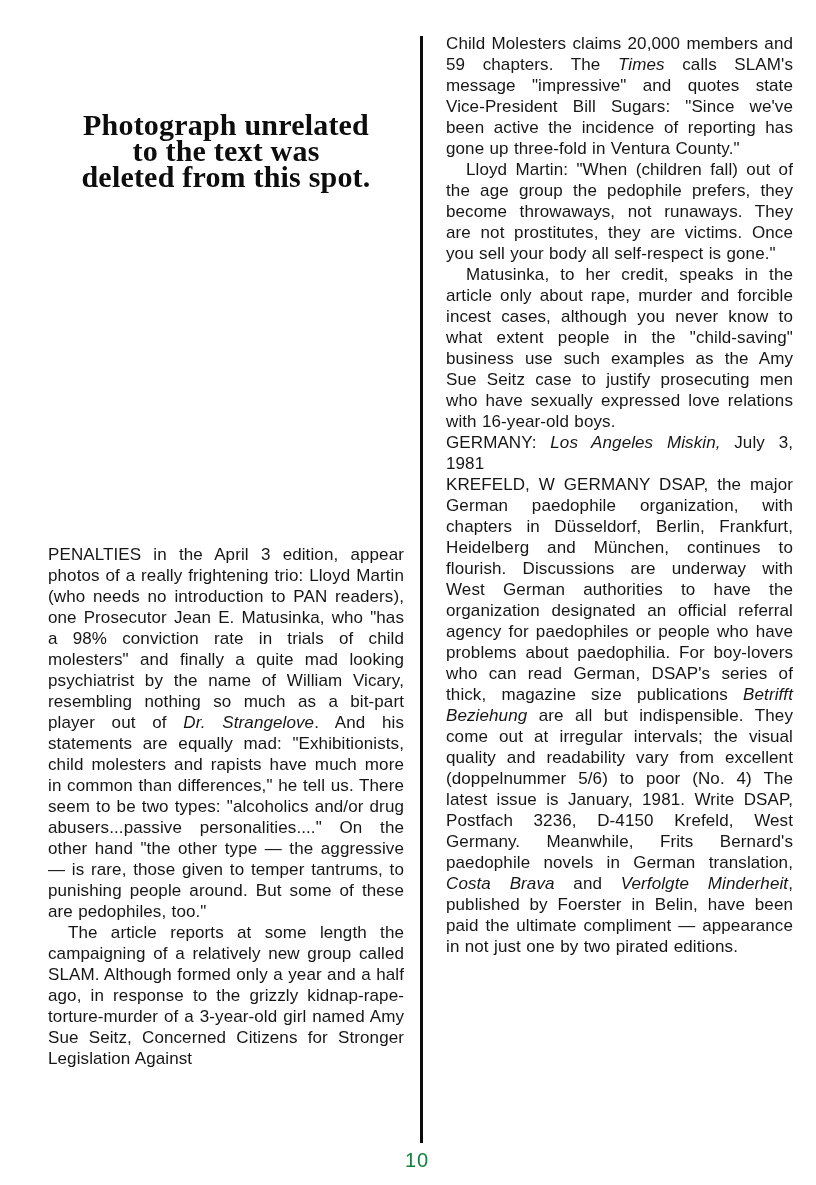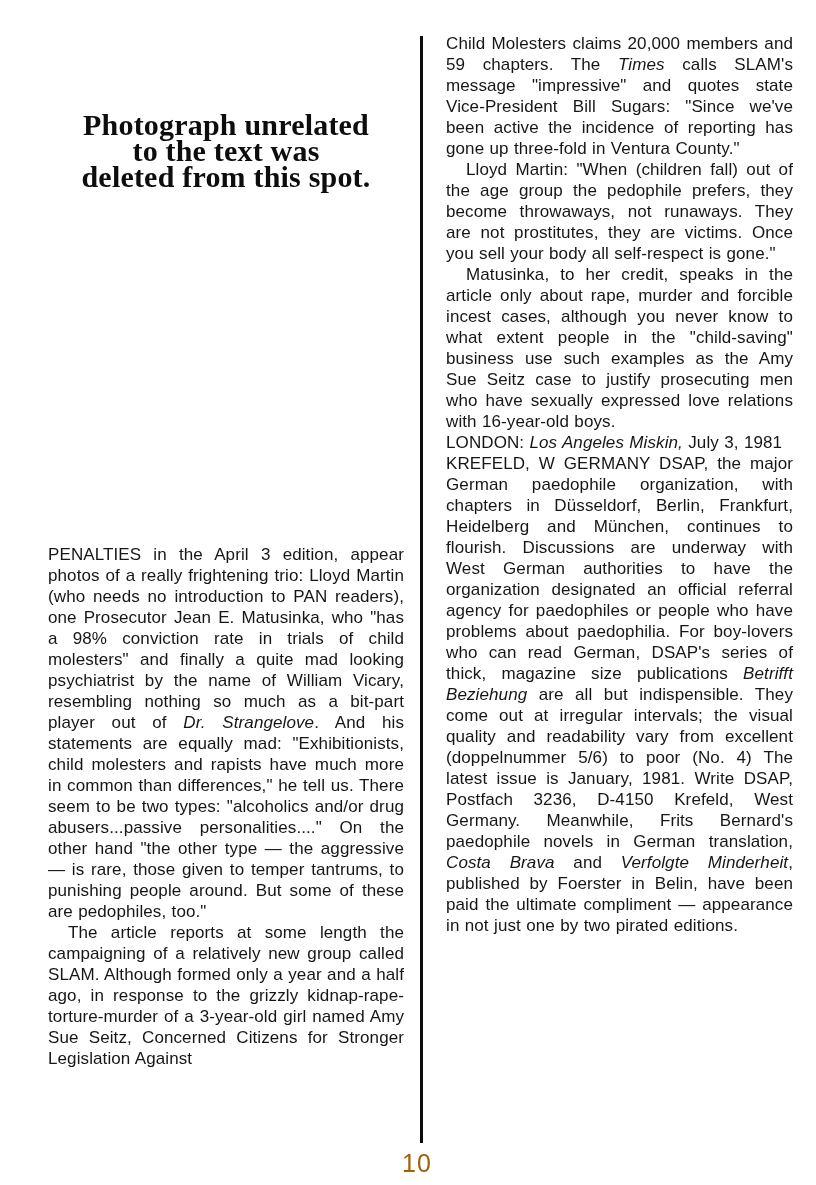--- a/index.html
+++ b/index.html
@@ -66,23 +66,23 @@
   }
   .italic {
     font-style: italic;
   }
   .page-number {
     position: absolute;
     left: 396px;
     top: 1149px;
     width: 42px;
     text-align: center;
-    font-size: 25px;
+    font-size: 20px;
     letter-spacing: 1px;
-    color: #a16207;
+    color: #15803d;
   }
 </style>
 </head>
 <body>
 
 <div class="page">
 
   <div class="divider"></div>
 
   <div class="col-left">
@@ -95,20 +95,20 @@
         <p class="para"><span>PENALTIES in the April 3 edition, appear photos of a really frightening trio: Lloyd Martin (who needs no introduction to PAN readers), one Prosecutor Jean E. Matusinka, who "has a 98% conviction rate in trials of child molesters" and finally a quite mad looking psychiatrist by the name of William Vicary, resembling nothing so much as a bit-part player out of </span><span class="italic">Dr. Strangelove</span><span>. And his statements are equally mad: "Exhibitionists, child molesters and rapists have much more in common than differences," he tell us. There seem to be two types: "alcoholics and/or drug abusers...passive personalities...." On the other hand "the other type — the aggressive — is rare, those given to temper tantrums, to punishing people around. But some of these are pedophiles, too."</span></p>
         <p class="para indent"><span>The article reports at some length the campaigning of a relatively new group called SLAM. Although formed only a year and a half ago, in response to the grizzly kidnap-rape-torture-murder of a 3-year-old girl named Amy Sue Seitz, Concerned Citizens for Stronger Legislation Against</span></p>
       </div>
   </div>
 
   <div class="col-right">
     <div class="body-text">
         <p class="para"><span>Child Molesters claims 20,000 members and 59 chapters. The </span><span class="italic">Times</span><span> calls SLAM's message "impressive" and quotes state Vice-President Bill Sugars: "Since we've been active the incidence of reporting has gone up three-fold in Ventura County."</span></p>
         <p class="para indent"><span>Lloyd Martin: "When (children fall) out of the age group the pedophile prefers, they become throwaways, not runaways. They are not prostitutes, they are victims. Once you sell your body all self-respect is gone."</span></p>
         <p class="para indent"><span>Matusinka, to her credit, speaks in the article only about rape, murder and forcible incest cases, although you never know to what extent people in the "child-saving" business use such examples as the Amy Sue Seitz case to justify prosecuting men who have sexually expressed love relations with 16-year-old boys.</span></p>
-        <p class="para"><span>LONDON: </span><span class="italic">Los Angeles Miskin,</span><span> July 3, 1981</span></p>
+        <p class="para"><span>GERMANY: </span><span class="italic">Los Angeles Miskin,</span><span> July 3, 1981</span></p>
         <p class="para gap"><span>KREFELD, W GERMANY DSAP, the major German paedophile organization, with chapters in Düsseldorf, Berlin, Frankfurt, Heidelberg and München, continues to flourish. Discussions are underway with West German authorities to have the organization designated an official referral agency for paedophiles or people who have problems about paedophilia. For boy-lovers who can read German, DSAP's series of thick, magazine size publications </span><span class="italic">Betrifft Beziehung</span><span> are all but indispensible. They come out at irregular intervals; the visual quality and readability vary from excellent (doppelnummer 5/6) to poor (No. 4) The latest issue is January, 1981. Write DSAP, Postfach 3236, D-4150 Krefeld, West Germany. Meanwhile, Frits Bernard's paedophile novels in German translation, </span><span class="italic">Costa Brava</span><span> and </span><span class="italic">Verfolgte Minderheit</span><span>, published by Foerster in Belin, have been paid the ultimate compliment — appearance in not just one by two pirated editions.</span></p>
       </div>
   </div>
 
   <div class="page-number">10</div>
 
 </div>
 
 </body></html>

